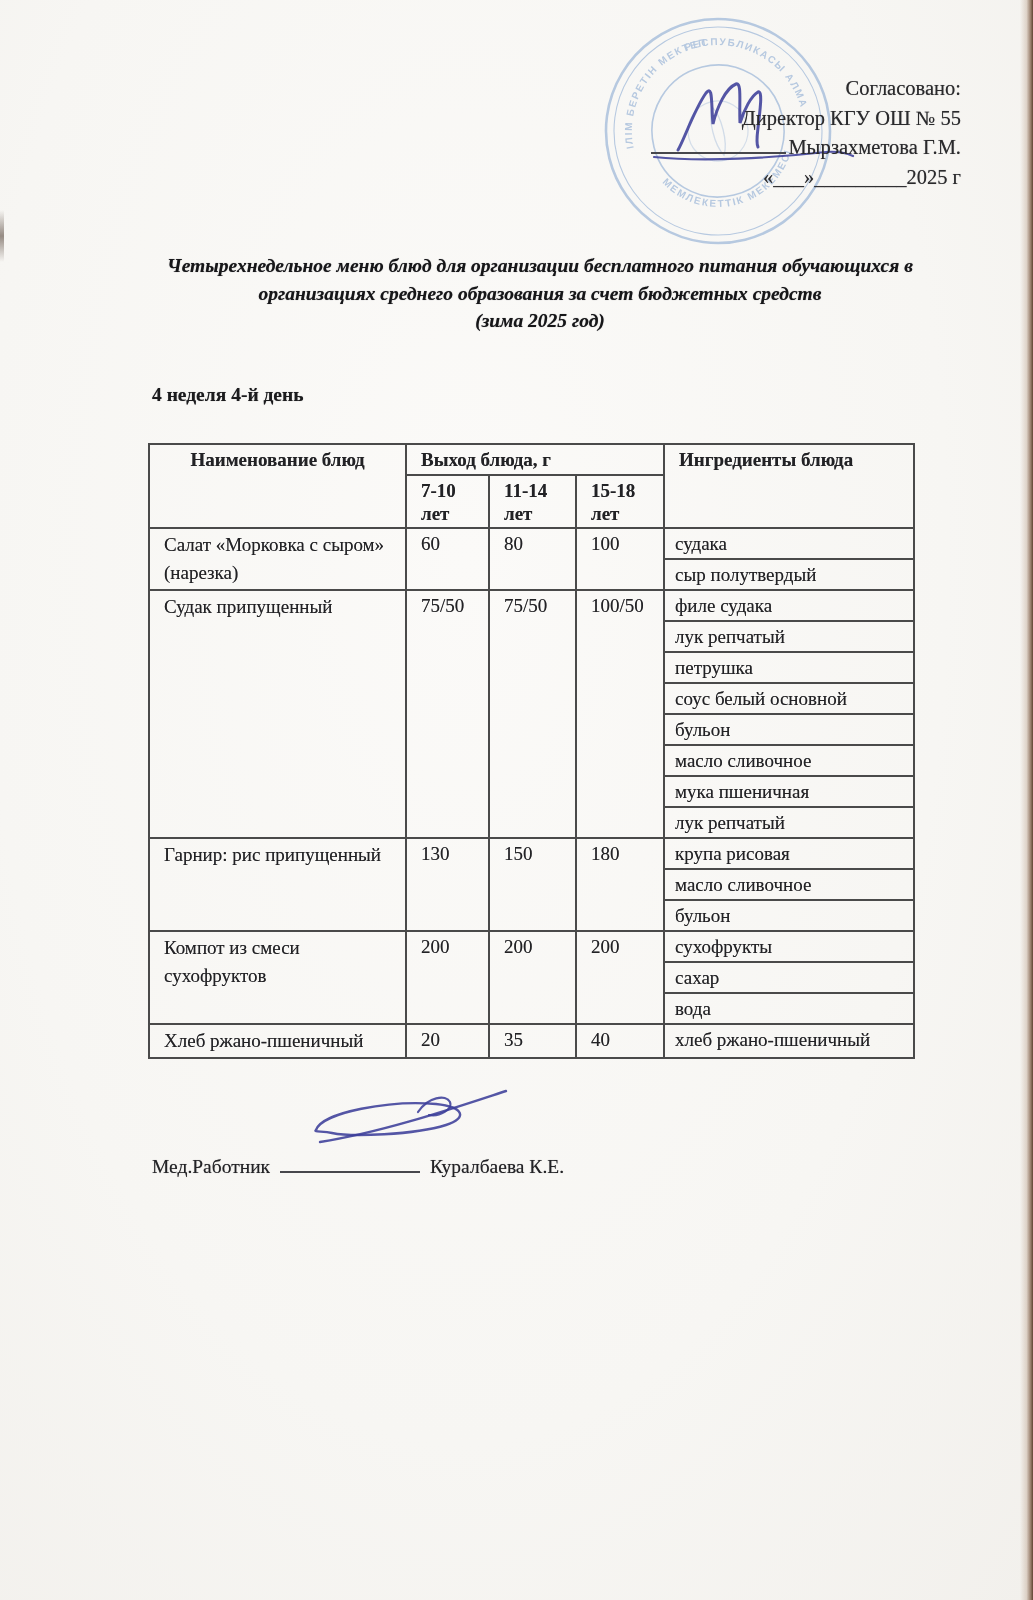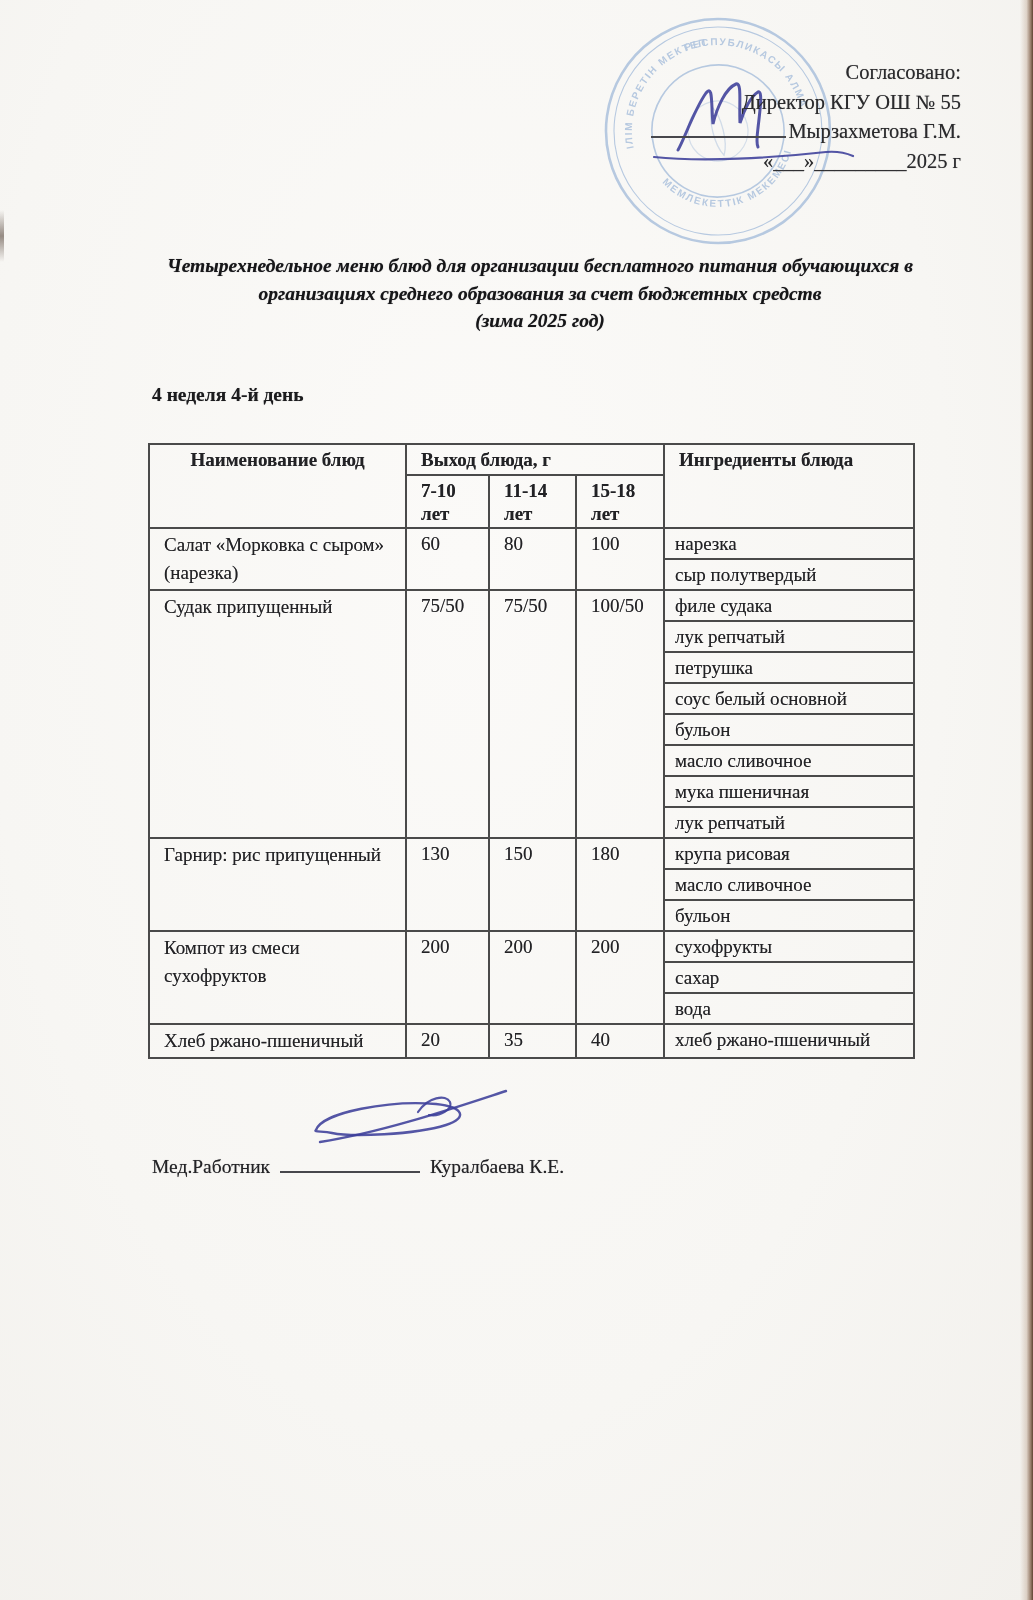--- a/index.html
+++ b/index.html
@@ -44,21 +44,21 @@
   }
   .stamp .ring{fill:none;stroke:var(--stamp-blue);}
   .stamp text{
     fill:var(--stamp-blue);
     font-family:"Liberation Sans","DejaVu Sans",sans-serif;
     font-weight:bold;
   }
 
   
   .approval{
-    position:absolute;top:58px;right:72px;
+    position:absolute;top:74px;right:72px;
     text-align:right;
     font-size:20.5px;line-height:29.5px;
     color:#2a2a2c;
     text-shadow:0 0 .7px rgba(40,40,45,.55);
   }
   .sigline{
     display:inline-block;height:15px;border-bottom:2px solid #47474c;
     vertical-align:baseline;
   }
   .approval .sigline{width:135px;margin-right:2px;}
@@ -184,21 +184,21 @@
       </tr>
     </thead>
     <tbody>
 
       <tr>
         <td class="name pre" rowspan="2">Салат «Морковка с сыром»
 (нарезка)</td>
         <td class="num" rowspan="2">60</td>
         <td class="num" rowspan="2">80</td>
         <td class="num" rowspan="2">100</td>
-        <td class="ing">нарезка</td>
+        <td class="ing">судака</td>
       </tr>
       <tr>
           <td class="ing">сыр полутвердый</td>
         </tr>
 
       <tr>
         <td class="name pre" rowspan="8">Судак припущенный</td>
         <td class="num" rowspan="8">75/50</td>
         <td class="num" rowspan="8">75/50</td>
         <td class="num" rowspan="8">100/50</td>

